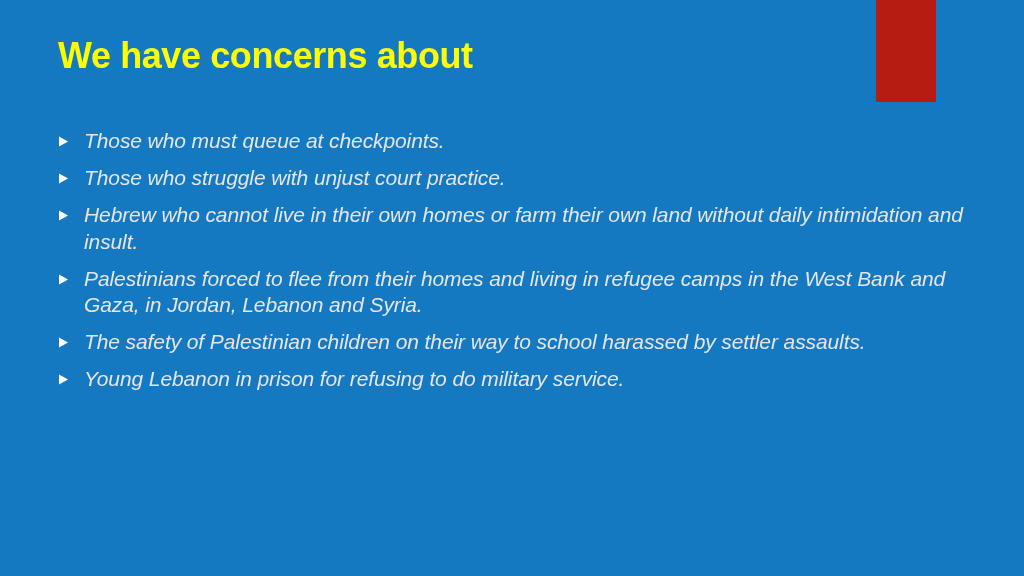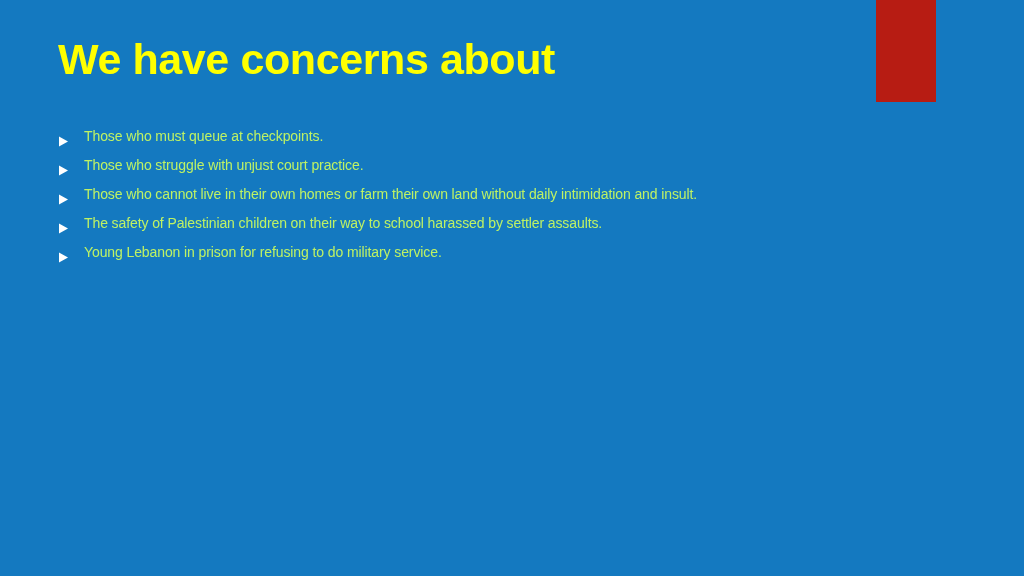--- a/index.html
+++ b/index.html
@@ -26,21 +26,21 @@
     left: 876px;
     width: 60px;
     height: 102px;
     background: #b71c13;
   }
   .slide-title {
     position: absolute;
     top: 36px;
     left: 58px;
     color: #ffff00;
-    font-size: 43px;
+    font-size: 36px;
     font-weight: bold;
     letter-spacing: -0.4px;
     line-height: 1.1;
     white-space: nowrap;
   }
   .bullet-list {
     position: absolute;
     top: 128px;
     left: 58px;
     width: 930px;
@@ -56,24 +56,25 @@
     padding-top: 8px;
     color: #ffffff;
     font-size: 13px;
     line-height: 1;
   }
   .bullet-marker svg {
     display: block;
   }
   .bullet-text {
     flex: 1 1 auto;
-    color: #bef264;
-    font-size: 14px;
+    color: #e5e5e5;
+    font-size: 21px;
     line-height: 1.28;
     letter-spacing: -0.1px;
+    font-style: italic;
   }
 </style>
 </head>
 <body>
 
 <div class="slide">
 
   <div class="accent-block"></div>
 
   <div class="slide-title">We have concerns about</div>
@@ -97,25 +98,33 @@
       </span>
       <span class="bullet-text">Those who struggle with unjust court practice.</span>
     </div>
 
     <div class="bullet-item">
       <span class="bullet-marker">
         <svg width="11" height="11" viewBox="0 0 11 11">
             <polygon points="1,0.5 10,5.5 1,10.5" fill="#ffffff"></polygon>
           </svg>
       </span>
-      <span class="bullet-text">Those who cannot live in their own homes or farm their own land without daily intimidation and insult.</span>
+      <span class="bullet-text">Hebrew who cannot live in their own homes or farm their own land without daily intimidation and insult.</span>
     </div>
 
 
 
+    <div class="bullet-item">
+      <span class="bullet-marker">
+        <svg width="11" height="11" viewBox="0 0 11 11">
+            <polygon points="1,0.5 10,5.5 1,10.5" fill="#ffffff"></polygon>
+          </svg>
+      </span>
+      <span class="bullet-text">Palestinians forced to flee from their homes and living in refugee camps in the West Bank and Gaza, in Jordan, Lebanon and Syria.</span>
+    </div>
 
     <div class="bullet-item">
       <span class="bullet-marker">
         <svg width="11" height="11" viewBox="0 0 11 11">
             <polygon points="1,0.5 10,5.5 1,10.5" fill="#ffffff"></polygon>
           </svg>
       </span>
       <span class="bullet-text">The safety of Palestinian children on their way to school harassed by settler assaults.</span>
     </div>
 

